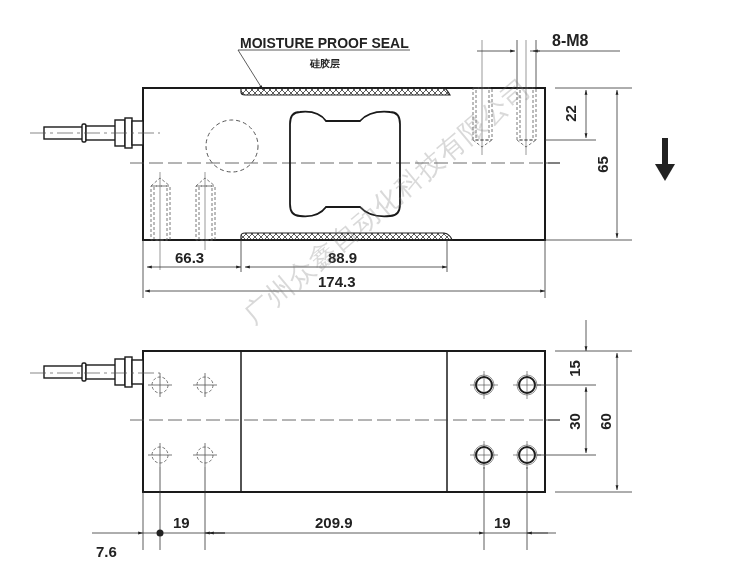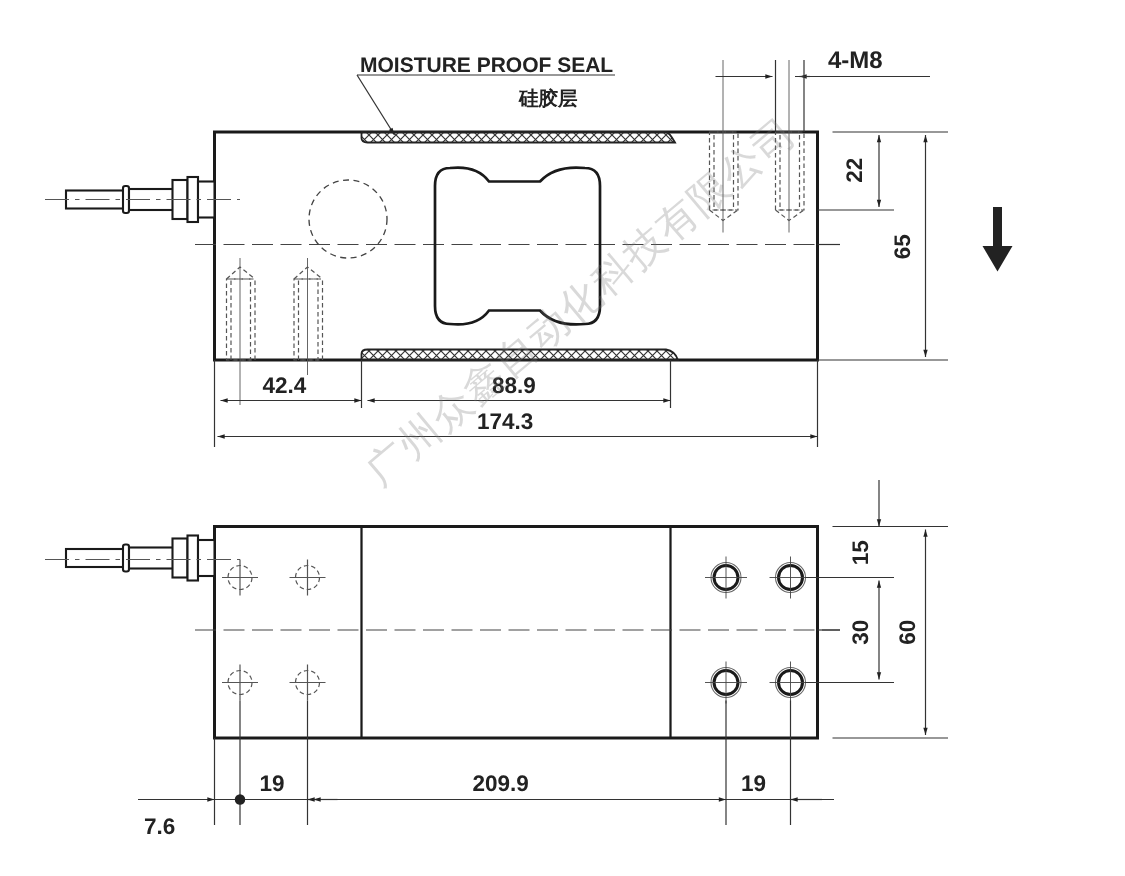--- a/index.html
+++ b/index.html
@@ -166,24 +166,24 @@
       <line x1="555" y1="492" x2="632" y2="492"></line>
       <line x1="586" y1="320" x2="586" y2="351" marker-end="url(#arr)"></line>
       <line x1="586" y1="387" x2="586" y2="453" marker-start="url(#arr)" marker-end="url(#arr)"></line>
       <line x1="617" y1="353" x2="617" y2="490" marker-start="url(#arr)" marker-end="url(#arr)"></line>
       <line x1="545" y1="420" x2="560" y2="420"></line>
     </g>
   </g>
 </svg>
 
 <div class="lbl" style="left:240px; top:36px; font-size:14px;text-align:right;">MOISTURE  PROOF SEAL</div>
-<div class="lbl" style="left:310px; top:59px; font-size:13px; font-family:Liberation Sans, sans-serif;margin-left:36px;">硅胶层</div>
-<div class="lbl" style="left:552px; top:33px; font-size:16px;">4-M8</div>
+<div class="lbl" style="left:310px; top:59px; font-size:10px; font-family:Liberation Sans, sans-serif;">硅胶层</div>
+<div class="lbl" style="left:552px; top:33px; font-size:16px;">8-M8</div>
 
-<div class="lbl" style="left:175px; top:250px;">42.4</div>
+<div class="lbl" style="left:175px; top:250px;">66.3</div>
 <div class="lbl" style="left:328px; top:250px;">88.9</div>
 <div class="lbl" style="left:318px; top:274px;">174.3</div>
 <div class="lbl rot" style="left:562px; top:106px;">22</div>
 <div class="lbl rot" style="left:594px; top:157px;">65</div>
 
 <div class="lbl" style="left:96px; top:515px;margin-top:29px;">7.6</div>
 <div class="lbl" style="left:173px; top:515px;">19</div>
 <div class="lbl" style="left:315px; top:515px;">209.9</div>
 <div class="lbl" style="left:494px; top:515px;">19</div>
 <div class="lbl rot" style="left:566px; top:361px;">15</div>

